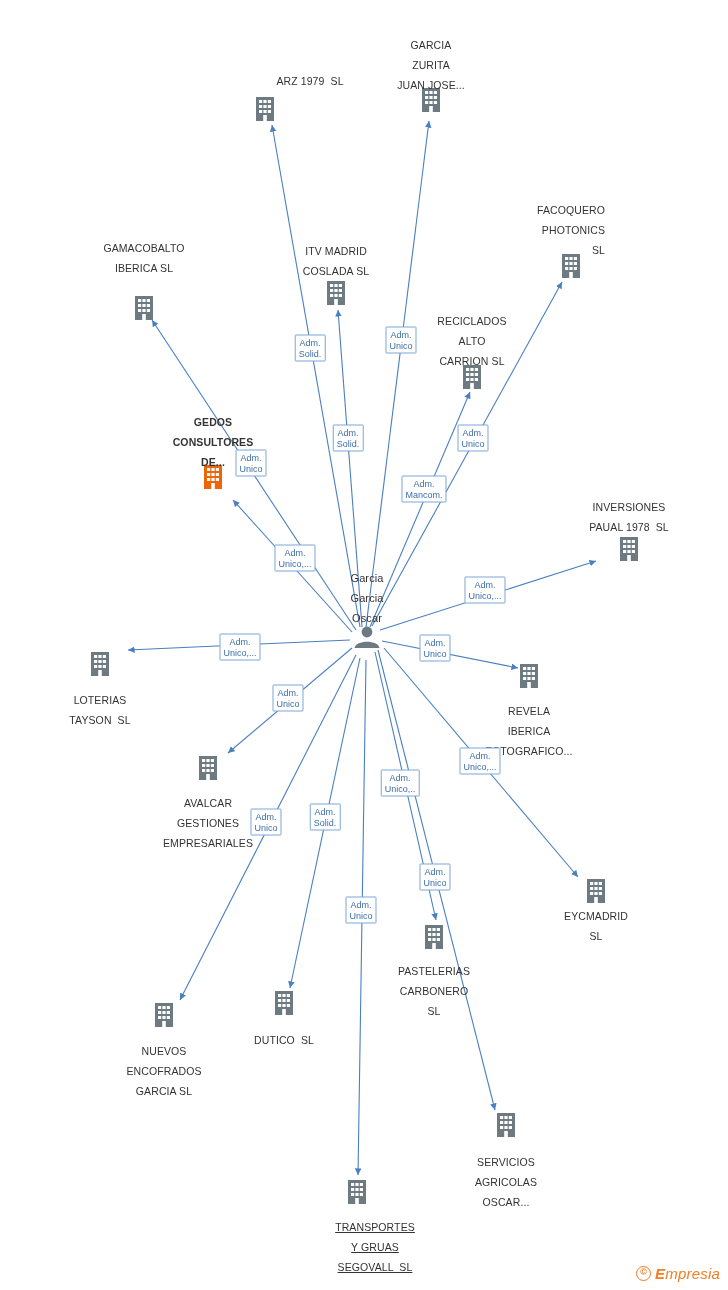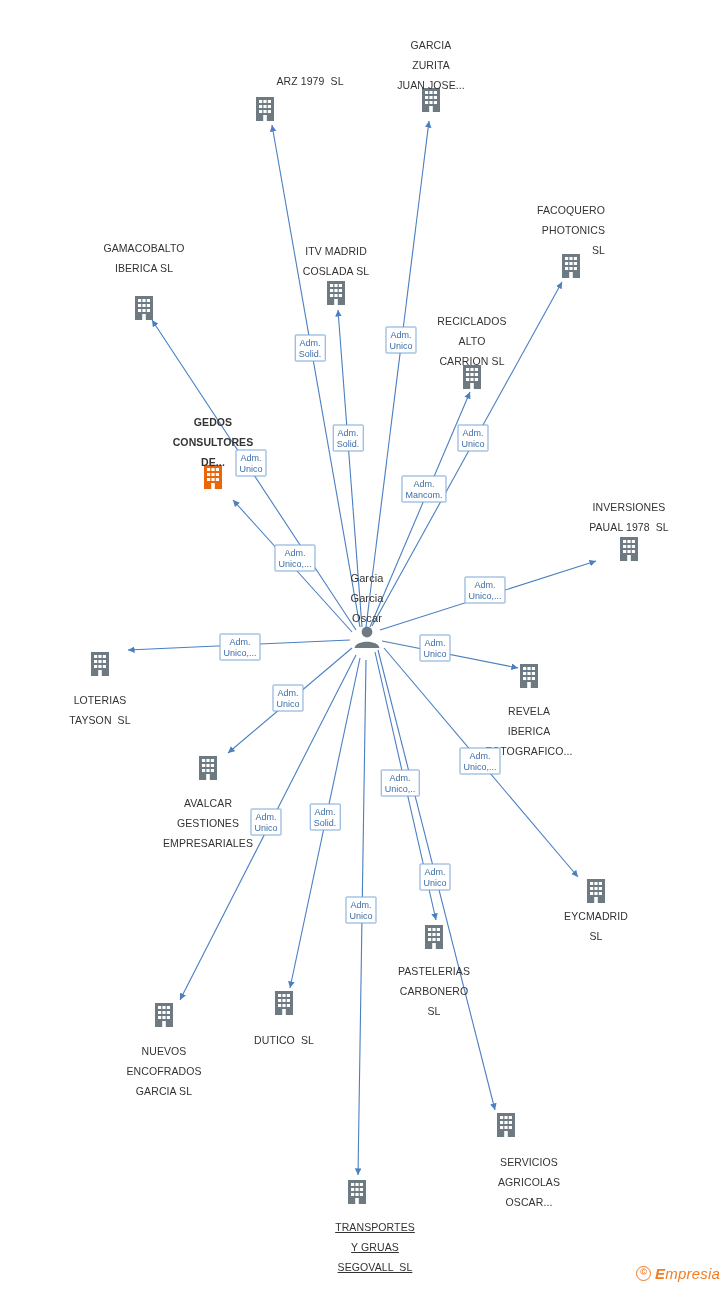--- a/index.html
+++ b/index.html
@@ -366,21 +366,21 @@
             <rect x="14.8" y="5" width="3.2" height="3"></rect>
             <rect x="6" y="10" width="3.2" height="3"></rect>
             <rect x="10.4" y="10" width="3.2" height="3"></rect>
             <rect x="14.8" y="10" width="3.2" height="3"></rect>
             <rect x="6" y="15" width="3.2" height="3"></rect>
             <rect x="10.4" y="15" width="3.2" height="3"></rect>
             <rect x="14.8" y="15" width="3.2" height="3"></rect>
             <rect x="10.2" y="20" width="3.6" height="6"></rect>
           </g>
         </svg></div>
-      <div class="label" style="left: 506px; top: 1152px; margin-left: 23px;">SERVICIOS
+      <div class="label" style="left: 506px; top: 1152px;">SERVICIOS
 AGRICOLAS
 OSCAR...</div>
     </div>
     <div class="node" style="left: 0px; top: 0px;">
       <div class="glyph" style="left: 357px; top: 1178px;"><svg width="24" height="28" viewBox="0 0 24 28" xmlns="http://www.w3.org/2000/svg">
           <rect x="3" y="2" width="18" height="24" fill="#6e7a82"></rect>
           <g fill="#ffffff">
             <rect x="6" y="5" width="3.2" height="3"></rect>
             <rect x="10.4" y="5" width="3.2" height="3"></rect>
             <rect x="14.8" y="5" width="3.2" height="3"></rect>

